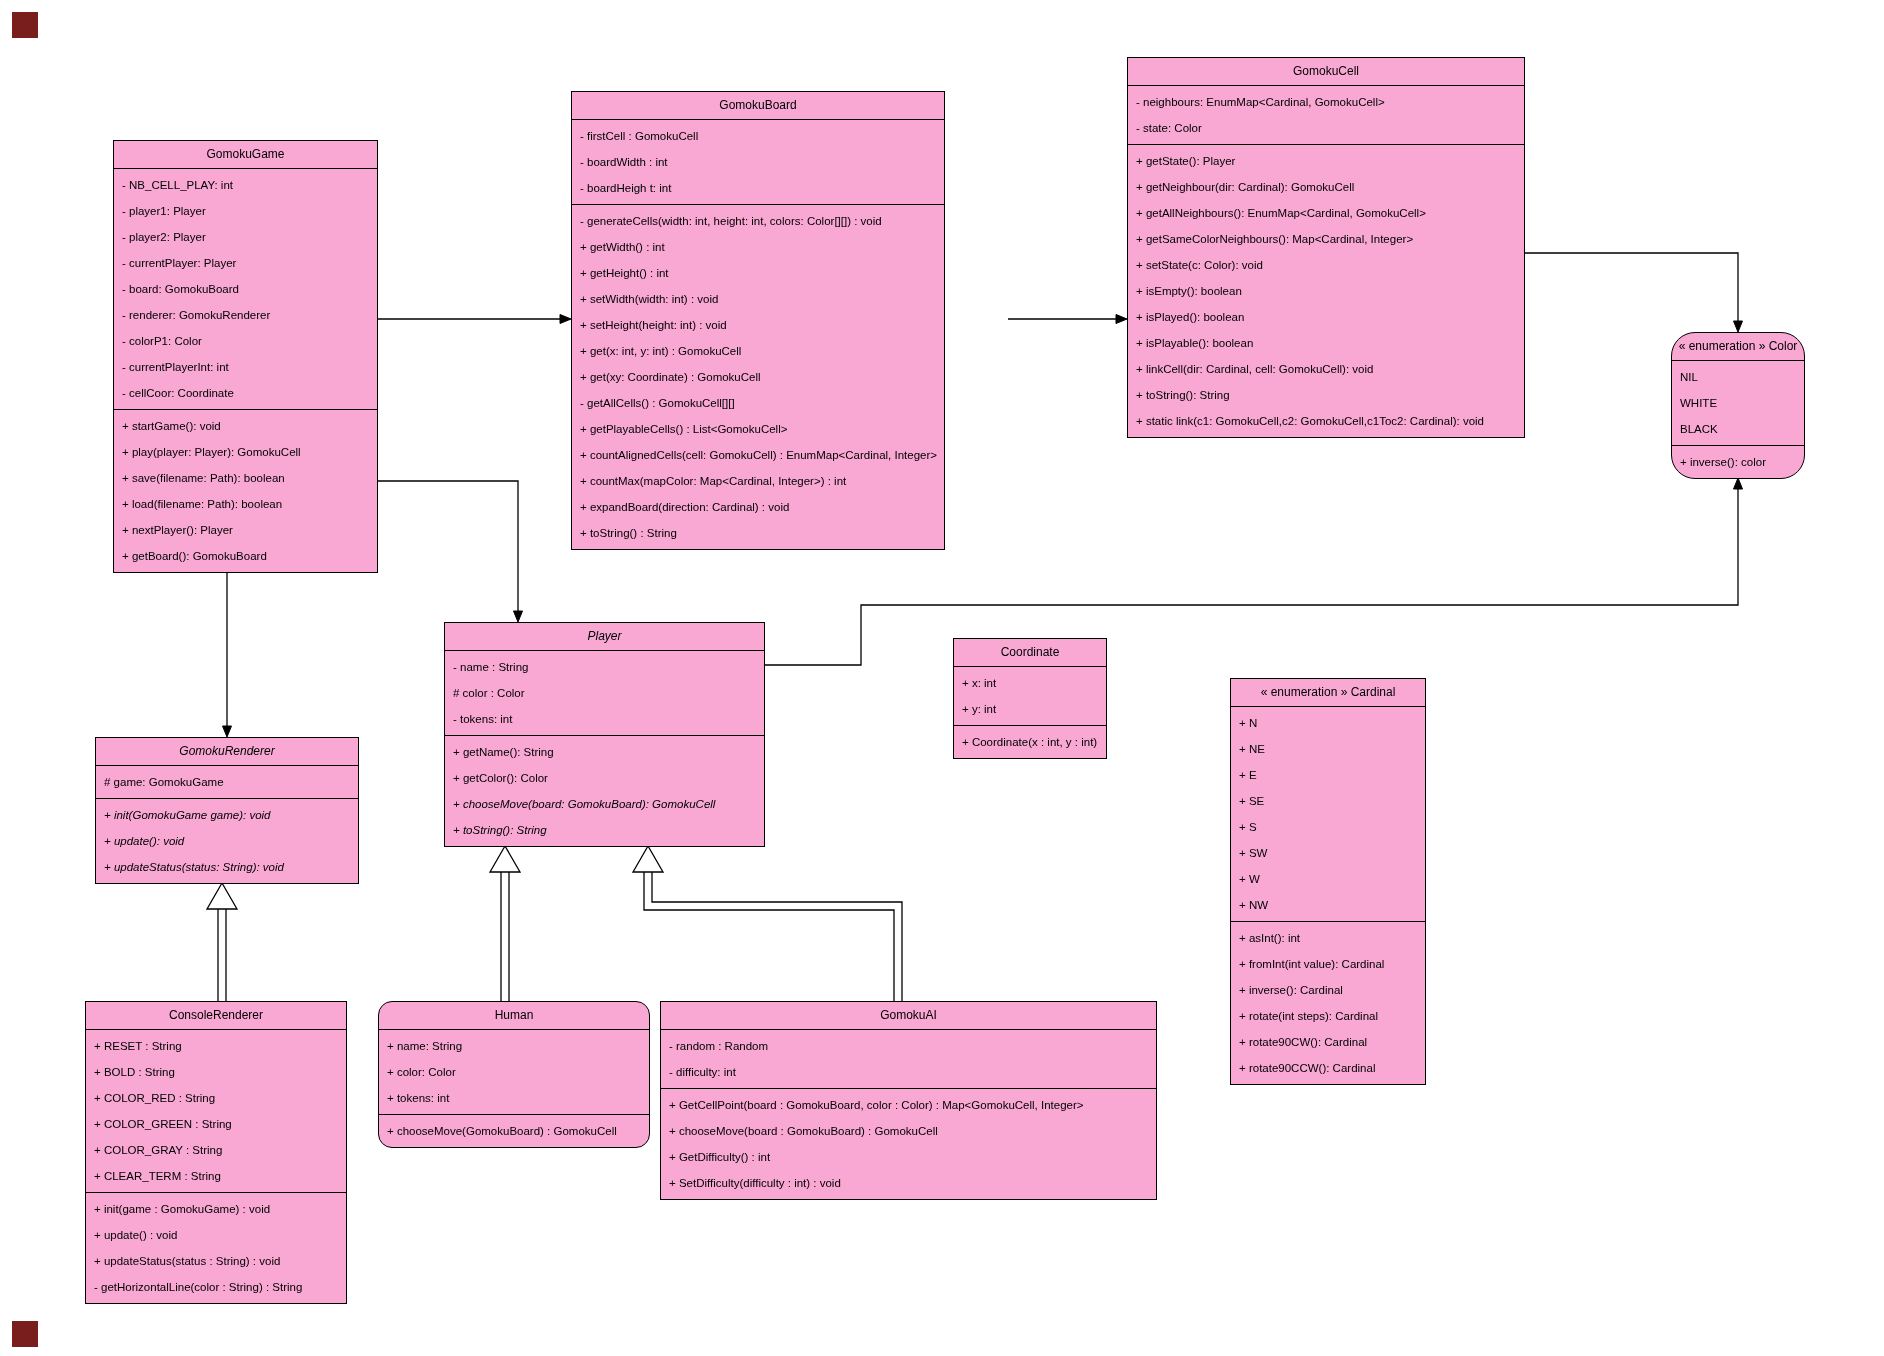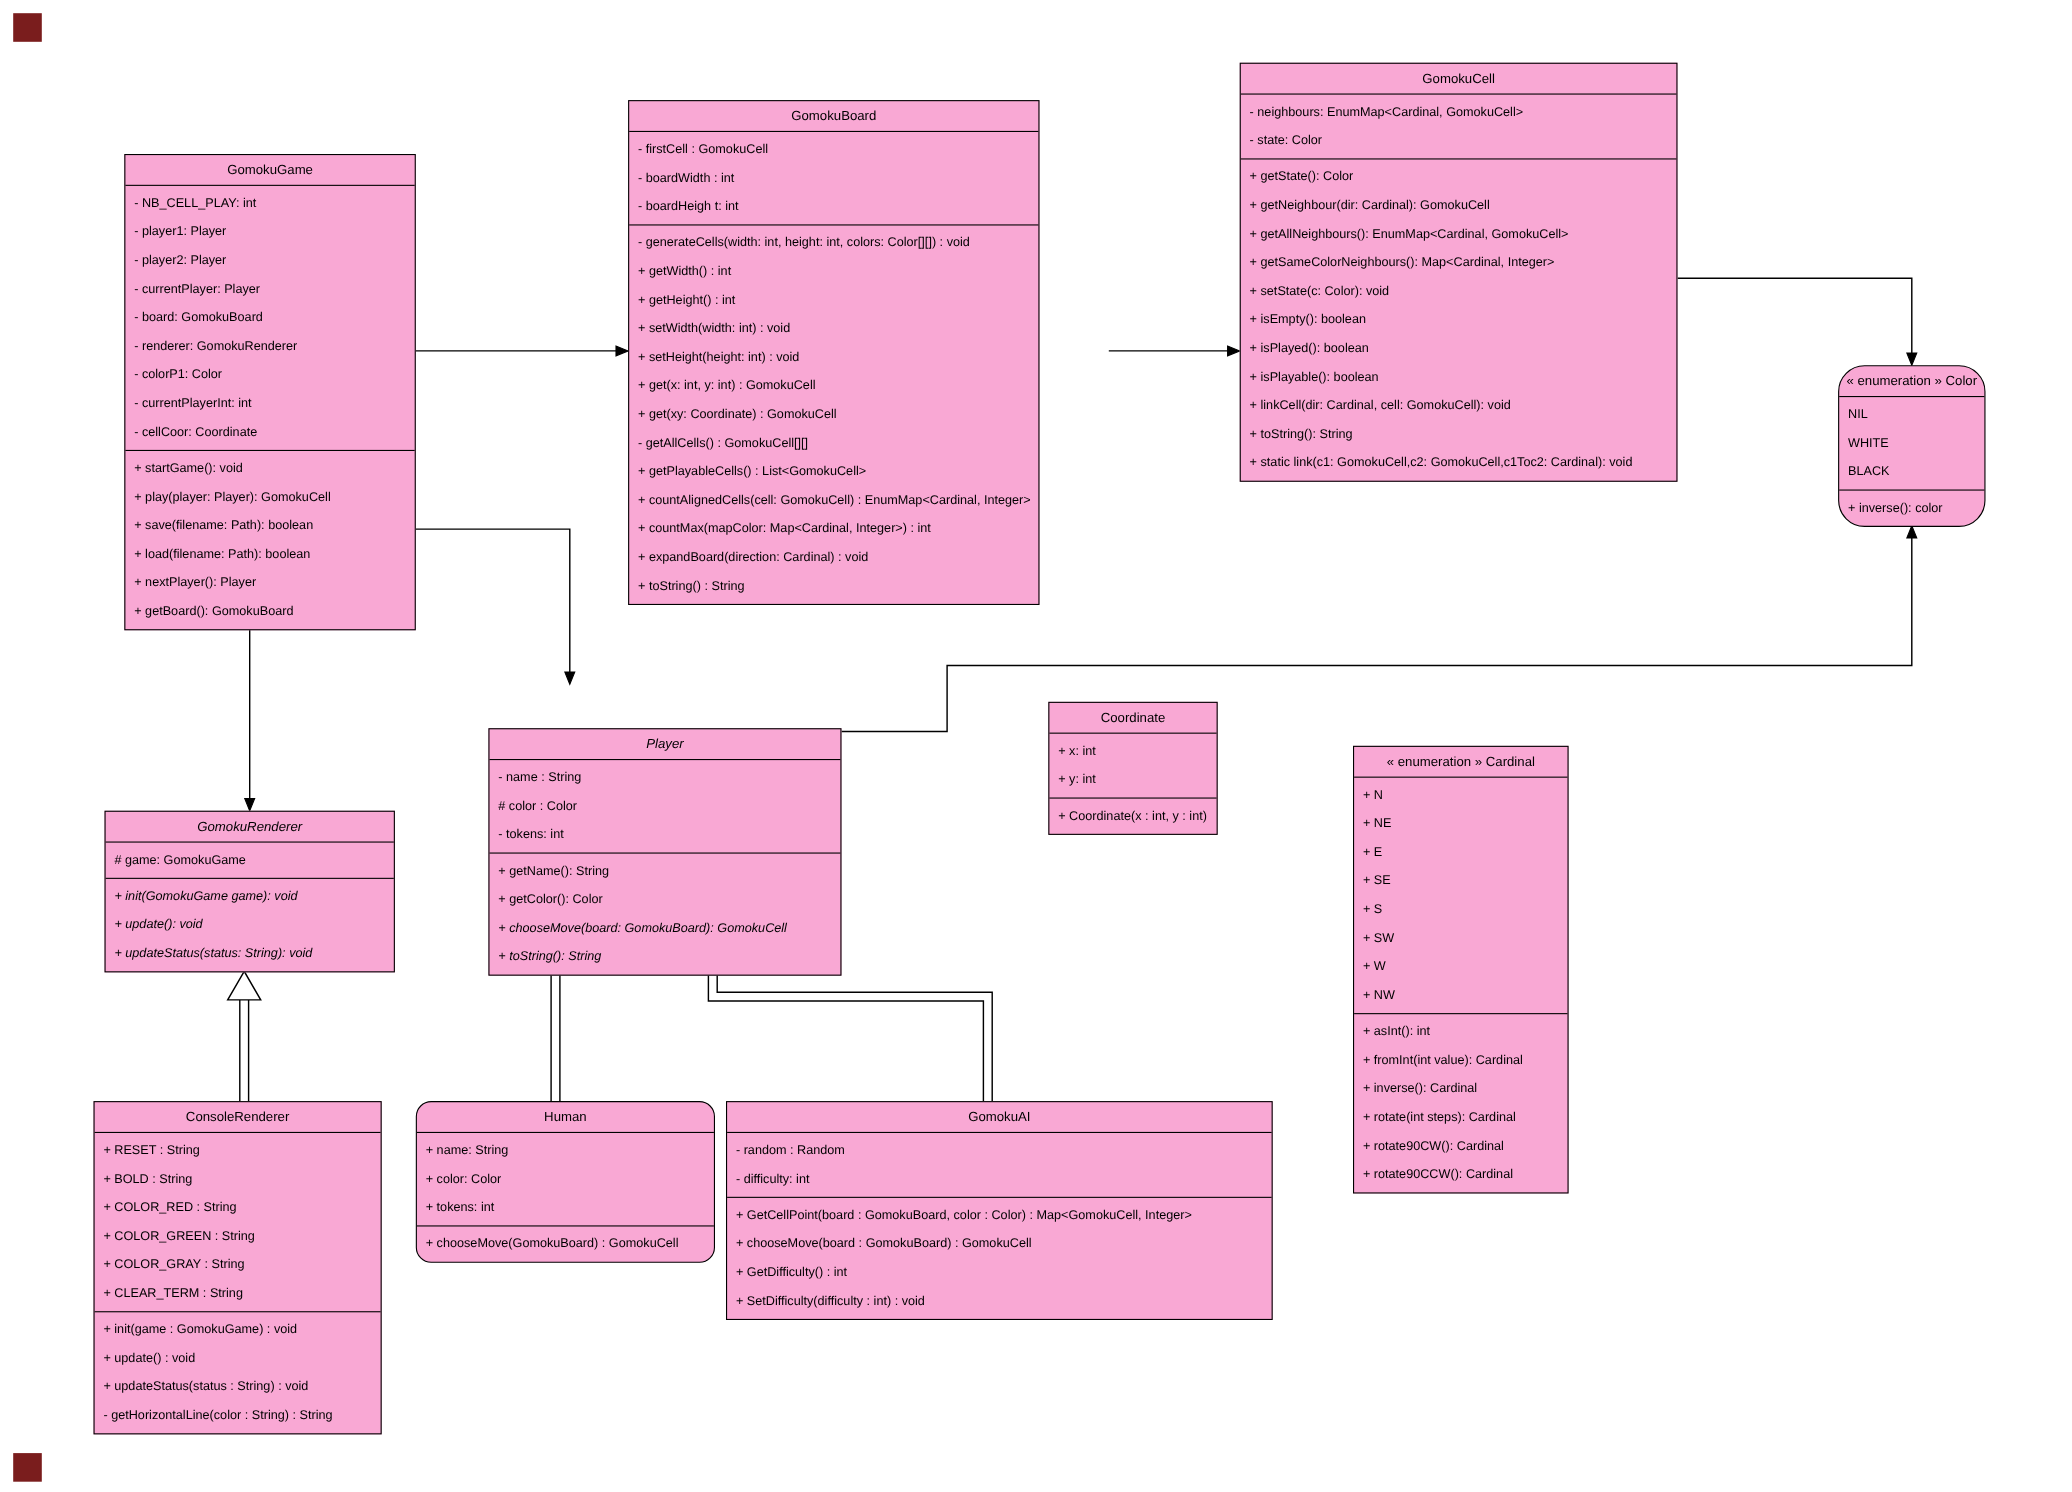--- a/index.html
+++ b/index.html
@@ -35,21 +35,21 @@
   .member.italic{font-style:italic;}
   #connectors{position:absolute;left:0;top:0;pointer-events:none;}
   .marker{position:absolute;width:26px;height:26px;background:#7a1d1d;}
   #marker-top{left:12px;top:12px;}
   #marker-bottom{left:12px;top:1321px;}
 
   #box-gomokugame{left:113px;top:140px;width:265px;}
   #box-gomokuboard{left:571px;top:91px;width:374px;}
   #box-gomokucell{left:1127px;top:57px;width:398px;}
   #box-colorenum{left:1671px;top:332px;width:134px;border-radius:24px;}
-  #box-player{left:444px;top:622px;width:321px;margin-top:40px;}
+  #box-player{left:444px;top:622px;width:321px;}
   #box-coordinate{left:953px;top:638px;width:154px;}
   #box-cardinalenum{left:1230px;top:678px;width:196px;}
   #box-gomokurenderer{left:95px;top:737px;width:264px;}
   #box-consolerenderer{left:85px;top:1001px;width:262px;}
   #box-human{left:378px;top:1001px;width:272px;border-radius:14px;}
   #box-gomokuai{left:660px;top:1001px;width:497px;}
 </style>
 </head>
 <body>
 
@@ -137,21 +137,21 @@
     </div>
 </div>
 
 <div class="uml-class" id="box-gomokucell">
   <div class="uml-title">GomokuCell</div>
   <div class="uml-sec">
       <div class="member">- neighbours: EnumMap&lt;Cardinal, GomokuCell&gt;</div>
       <div class="member">- state: Color</div>
     </div>
   <div class="uml-sec">
-      <div class="member">+ getState(): Color</div>
+      <div class="member">+ getState(): Player</div>
       <div class="member">+ getNeighbour(dir: Cardinal): GomokuCell</div>
       <div class="member">+ getAllNeighbours(): EnumMap&lt;Cardinal, GomokuCell&gt;</div>
       <div class="member">+ getSameColorNeighbours(): Map&lt;Cardinal, Integer&gt;</div>
       <div class="member">+ setState(c: Color): void</div>
       <div class="member">+ isEmpty(): boolean</div>
       <div class="member">+ isPlayed(): boolean</div>
       <div class="member">+ isPlayable(): boolean</div>
       <div class="member">+ linkCell(dir: Cardinal, cell: GomokuCell): void</div>
       <div class="member">+ toString(): String</div>
       <div class="member">+ static link(c1: GomokuCell,c2: GomokuCell,c1Toc2: Cardinal): void</div>

